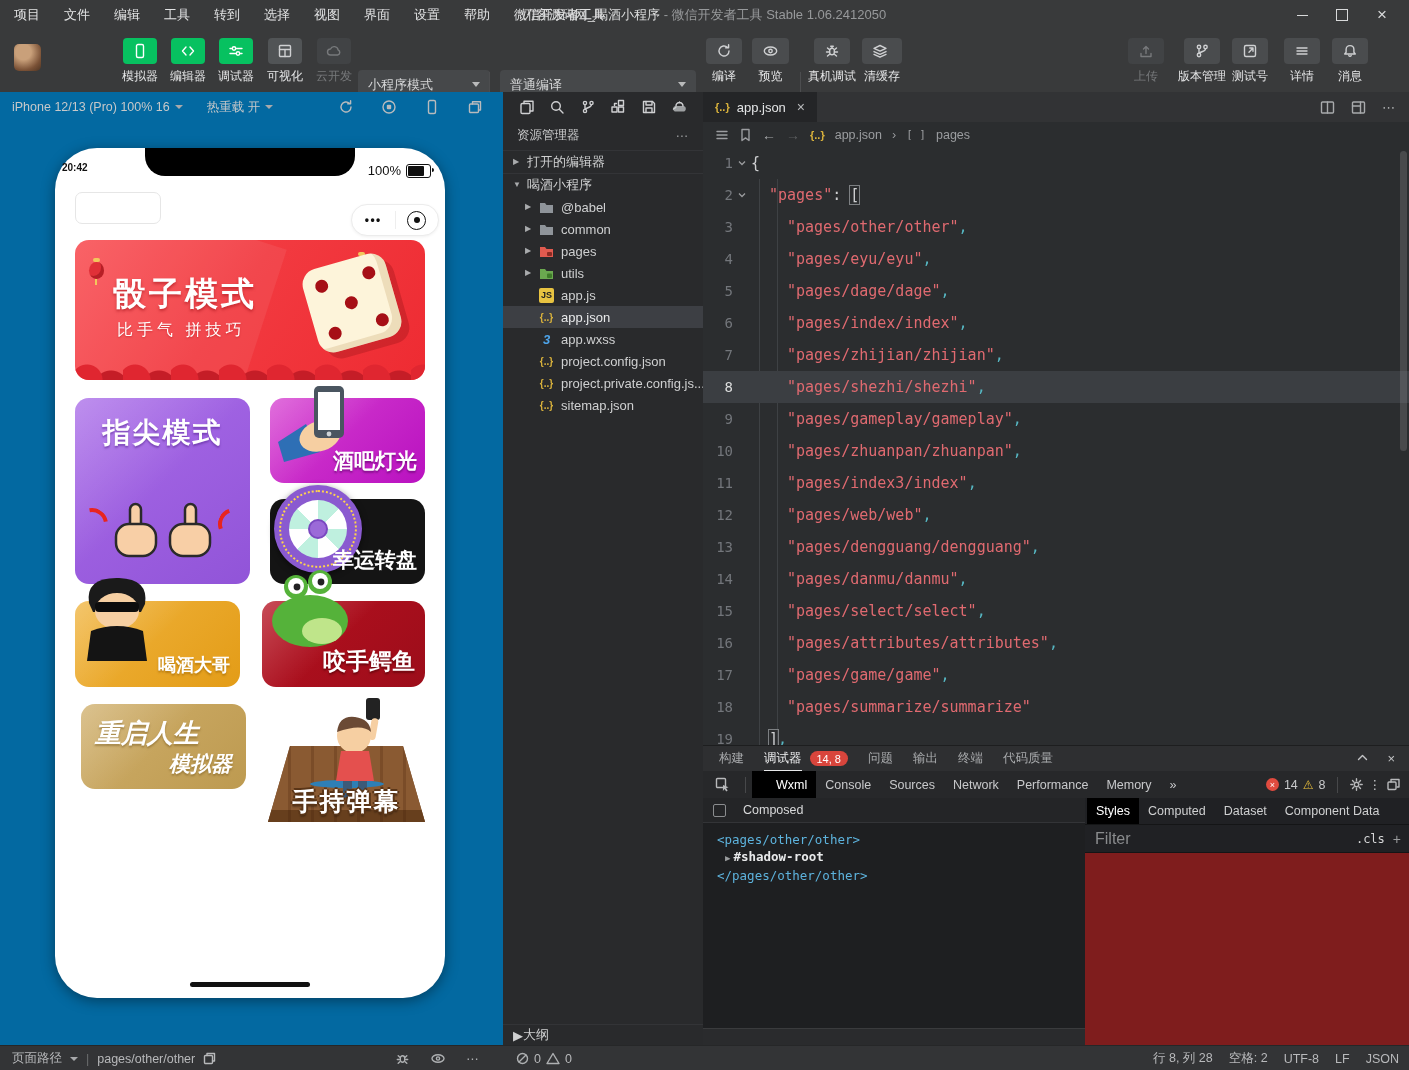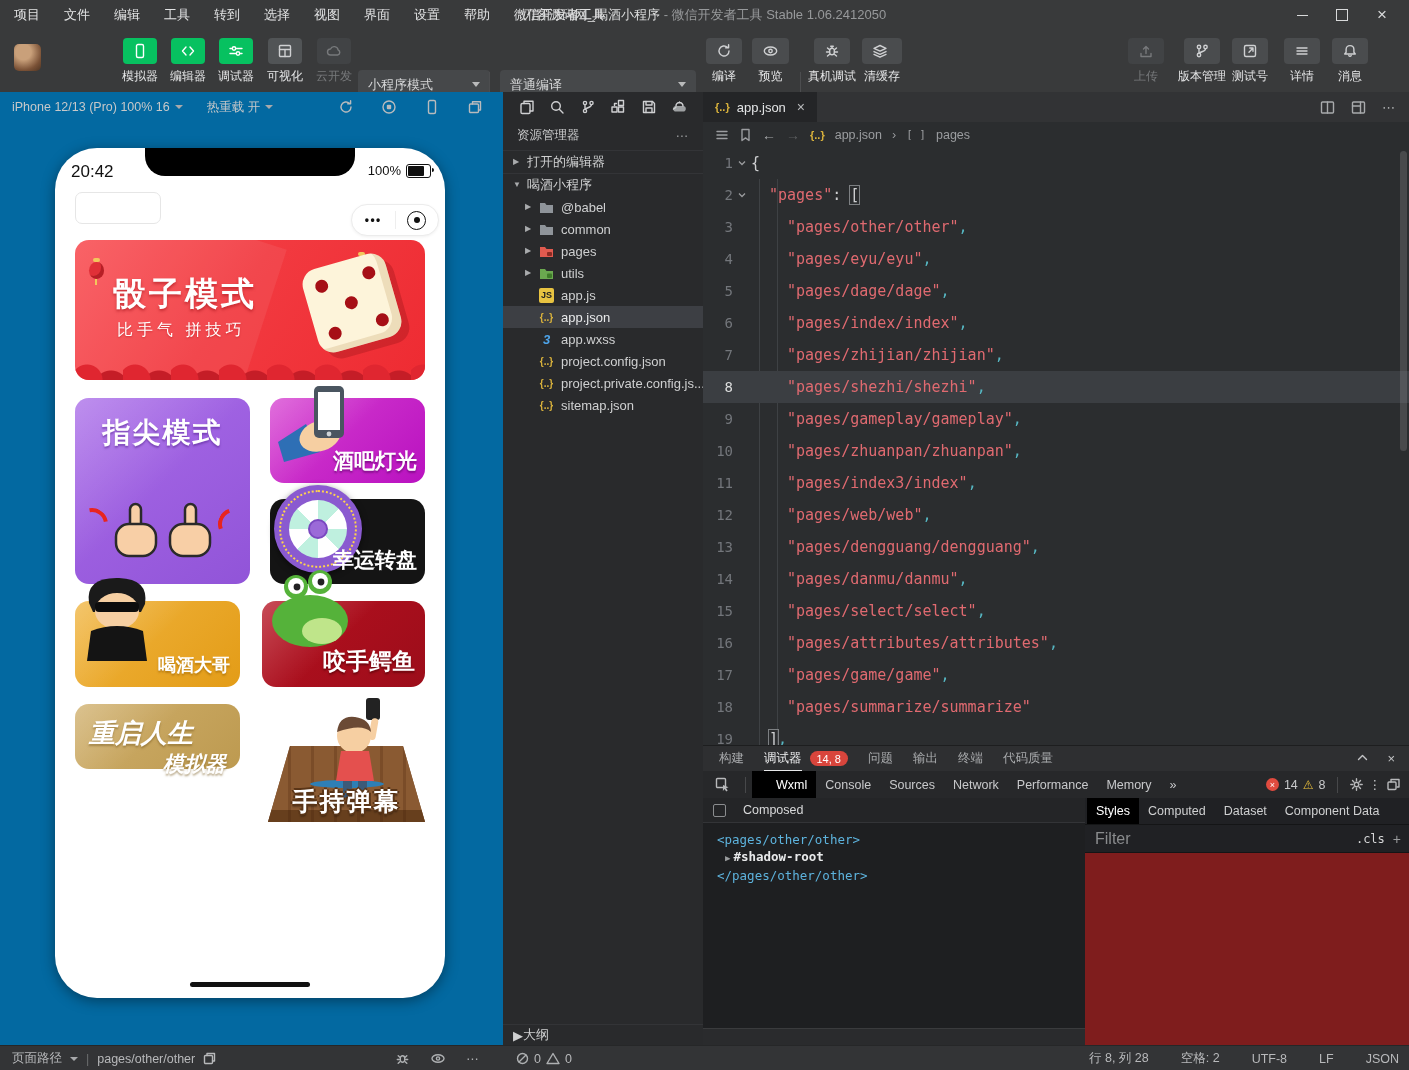--- a/index.html
+++ b/index.html
@@ -42,21 +42,21 @@
 
   
   .simpanel{position:absolute;left:0;top:92px;width:503px;height:953px;background:#0369a1;border-right:1px solid #2c2d2e;}
   .simbar{position:absolute;left:0;top:0;width:100%;height:30px;display:flex;align-items:center;color:#c7c8c9;font-size:12.5px;}
   .simbar .grp{display:flex;align-items:center;gap:5px;padding:0 12px;}
   .scaret{width:0;height:0;border-left:4px solid transparent;border-right:4px solid transparent;border-top:4px solid #a8a9ab;}
   .simicons{margin-left:auto;display:flex;gap:27px;padding-right:20px;}
 
   .phone{position:absolute;left:55px;top:56px;width:390px;height:850px;background:#fff;border-radius:42px;box-shadow:0 3px 14px rgba(0,0,0,.4);}
   .notch{position:absolute;left:90px;top:0;width:210px;height:28px;background:#000;border-radius:0 0 20px 20px;}
-  .ptime{position:absolute;left:16px;top:14px;color:#111;font-size:17px;font-weight:normal;}
+  .ptime{position:absolute;left:7px;top:14px;color:#111;font-size:10px;font-weight:bold;}
   .pbat{position:absolute;right:14px;top:15px;display:flex;align-items:center;gap:5px;color:#111;font-size:13px;}
   .batshell{width:23px;height:12px;border:1.5px solid #111;border-radius:3px;position:relative;}
   .batshell:before{content:"";position:absolute;left:1px;top:1px;bottom:1px;width:16px;background:#111;border-radius:1px;}
   .batshell:after{content:"";position:absolute;right:-4px;top:3px;width:2px;height:4px;background:#111;border-radius:0 2px 2px 0;}
   .pfield{position:absolute;left:20px;top:44px;width:84px;height:30px;border:1px solid #e6e6e6;border-radius:7px;background:#fff;}
   .capsule{position:absolute;left:296px;top:56px;width:86px;height:30px;border:1px solid #ececec;border-radius:16px;background:#fff;
            display:flex;align-items:center;box-shadow:0 1px 3px rgba(0,0,0,.06);}
   .capsule .dots{flex:1;text-align:center;color:#111;font-weight:bold;letter-spacing:1.5px;font-size:12px;}
   .capsule .div{width:1px;height:18px;background:#eee;}
   .capsule .home{flex:1;display:flex;justify-content:center;}
@@ -100,21 +100,21 @@
   .wheel .disc{width:58px;height:58px;border-radius:50%;
      background:conic-gradient(#bff0df 0 45deg,#fff 45deg 90deg,#bff0df 90deg 135deg,#fff 135deg 180deg,#bff0df 180deg 225deg,#fff 225deg 270deg,#bff0df 270deg 315deg,#fff 315deg 360deg);
      display:flex;align-items:center;justify-content:center;}
   .wheel .hub{width:16px;height:16px;border-radius:50%;background:#9b6ad8;border:2px solid #7a48c0;}
   .t-dage{left:20px;top:453px;width:165px;height:86px;background:linear-gradient(135deg,#f0b33c,#e39c17);}
   .t-dage .tl{position:absolute;right:10px;bottom:10px;color:#fff;font-size:18px;font-weight:bold;text-shadow:0 2px 2px rgba(140,90,0,.5);}
   .t-dage svg{position:absolute;left:0px;top:-32px;}
   .t-eyu{left:207px;top:453px;width:163px;height:86px;background:linear-gradient(135deg,#b5101f,#9c0d1a);}
   .t-eyu .tl{position:absolute;right:10px;bottom:10px;color:#fff;font-size:23px;font-weight:bold;text-shadow:0 2px 2px rgba(70,0,5,.6);}
   .t-eyu svg{position:absolute;left:2px;top:-40px;}
-  .t-chongqi{left:20px;top:556px;width:165px;height:65px;background:linear-gradient(135deg,#cfae6a,#bd9a50);}
+  .t-chongqi{left:26px;top:556px;width:165px;height:85px;background:linear-gradient(135deg,#cfae6a,#bd9a50);}
   .t-chongqi .l1{position:absolute;left:14px;top:12px;color:#fff;font-size:26px;font-weight:bold;font-style:italic;text-shadow:0 2px 2px rgba(120,90,30,.5);}
   .t-chongqi .l2{position:absolute;right:14px;top:46px;color:#fff;font-size:21px;font-weight:bold;font-style:italic;text-shadow:0 2px 2px rgba(120,90,30,.5);}
   .t-danmu{left:213px;top:548px;width:157px;height:126px;background:transparent;}
   .stage{position:absolute;left:0;bottom:0;width:157px;height:76px;
      clip-path:polygon(14% 0,86% 0,100% 100%,0 100%);
      background:repeating-linear-gradient(90deg,#8a5a32 0 20px,#7a4c28 20px 23px),linear-gradient(#90603a,#6d421f);}
   .stage:after{content:"";position:absolute;left:0;right:0;bottom:0;height:12px;background:rgba(60,30,5,.45);}
   .mat{position:absolute;left:42px;bottom:34px;width:74px;height:8px;border-radius:50%;background:#2e7fb5;}
   .t-danmu .boy{position:absolute;left:28px;top:0;}
   .t-danmu .tl{position:absolute;left:0;right:0;bottom:4px;text-align:center;color:#fff;font-size:25px;font-weight:bold;letter-spacing:2px;
@@ -196,21 +196,21 @@
   .filterrow input::placeholder{color:#8a8c8e;}
   .cls{font-family:"DejaVu Sans Mono",monospace;font-size:12px;color:#d6d7d8;}
   .plus{color:#9a9c9e;font-size:14px;}
 
   
   .statusbar{position:absolute;left:0;top:1045px;width:1409px;height:25px;background:#333436;border-top:1px solid #262728;
              color:#b8b9bb;font-size:12.5px;}
   .sb-left{position:absolute;left:12px;top:0;height:25px;display:flex;align-items:center;gap:8px;}
   .sb-icons{position:absolute;left:395px;top:0;height:25px;display:flex;align-items:center;gap:20px;}
   .sb-counts{position:absolute;left:516px;top:0;height:25px;display:flex;align-items:center;gap:5px;}
-  .sb-right{position:absolute;right:10px;top:0;height:25px;display:flex;align-items:center;gap:32px;}
+  .sb-right{position:absolute;right:10px;top:0;height:25px;display:flex;align-items:center;gap:16px;}
   .sbdiv{color:#6a6c6e;}
 </style>
 </head>
 <body>
 
 <div id="app">
 
   <div class="titlebar">
     <div class="menus">
       <span class="menu-item">项目</span>

